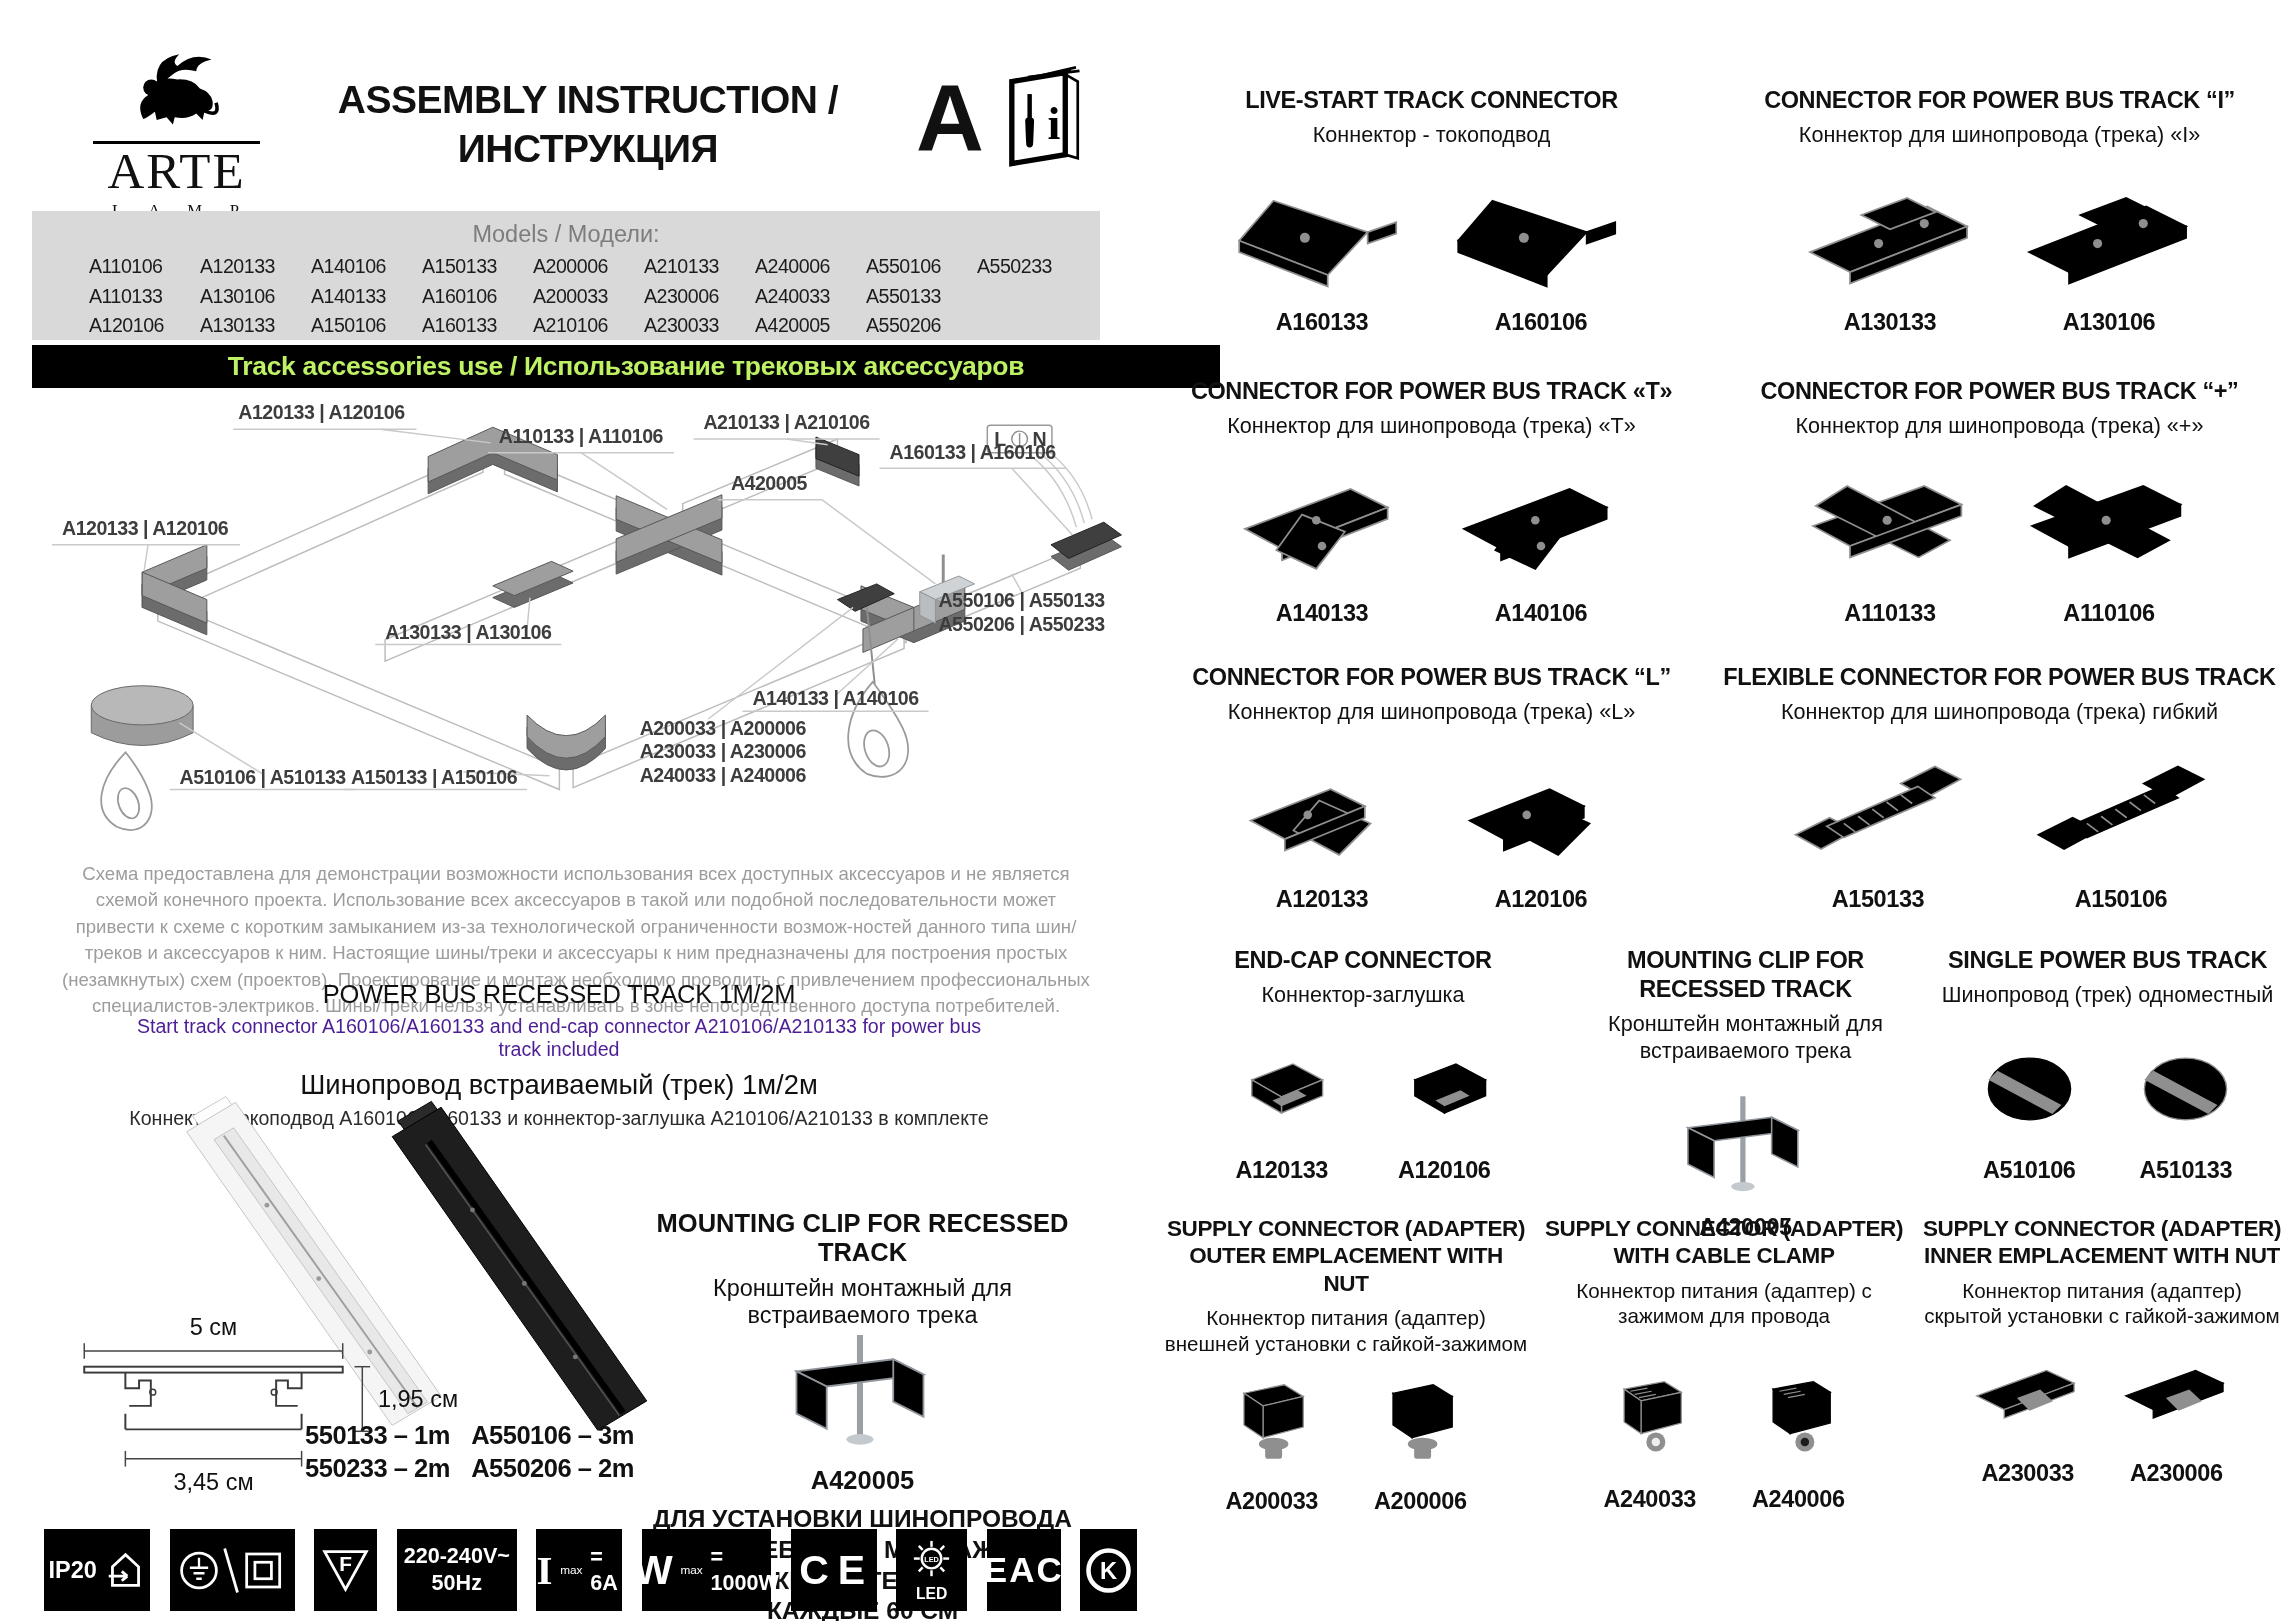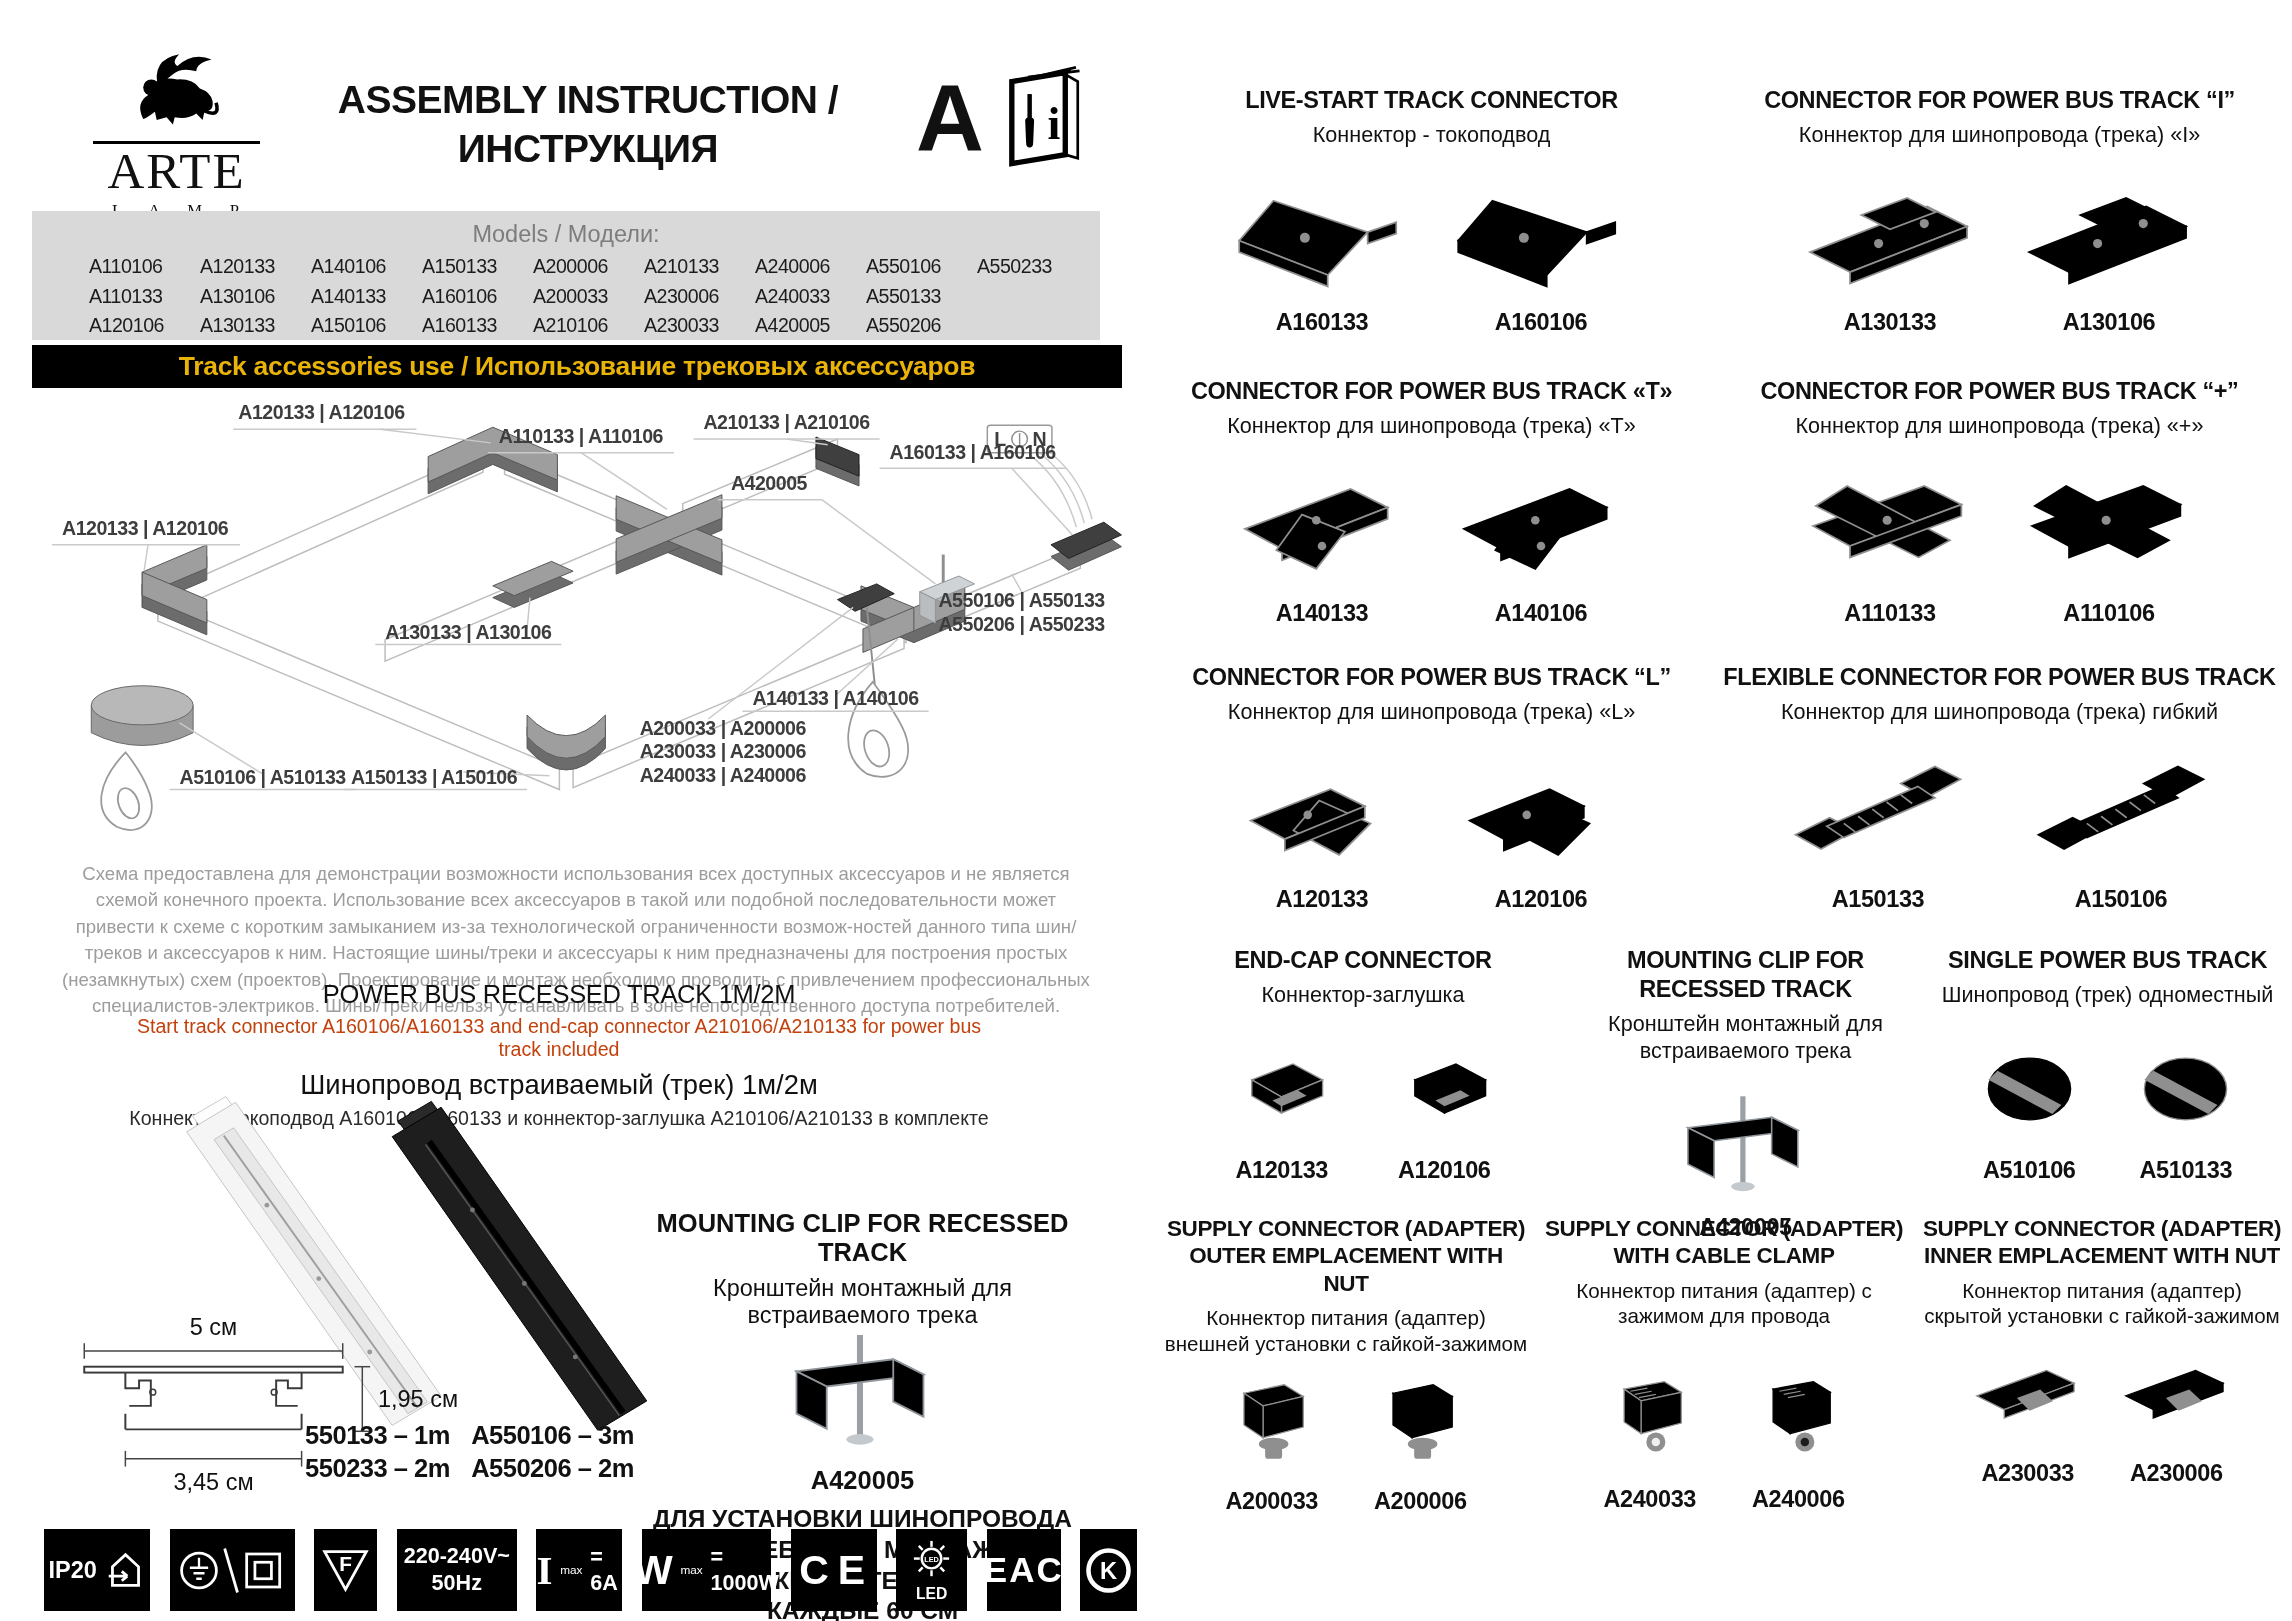--- a/index.html
+++ b/index.html
@@ -12,36 +12,36 @@
   .logo .brand-sub{font-family:"Liberation Serif",serif;font-size:16.7px;letter-spacing:11.8px;margin-top:3.9px;padding-left:9.8px;}
   .main-title{left:284px;top:76px;width:608px;text-align:center;font-weight:bold;font-size:39px;letter-spacing:-0.5px;line-height:1.25;}
   .doc-icon{left:916px;top:61px;display:flex;align-items:center;gap:9.8px;}
   .doc-icon .letter{font-size:94px;font-weight:bold;line-height:1;}
   
   .models{left:32px;top:211px;width:1068px;height:129px;background:#d9d9d9;}
   .models .mlabel{text-align:center;color:#7d7d7d;font-size:23.5px;padding-top:9.8px;}
   .mrow{display:flex;padding-left:57px;margin-top:6.9px;}
   .mcell{width:111px;font-size:19.6px;letter-spacing:-0.5px;color:#1c1c1c;}
   
-  .barline{left:32px;top:345px;width:1090px;height:43px;background:#000;color:#eab308;display:flex;align-items:center;justify-content:center;font-size:26.5px;font-weight:bold;letter-spacing:-0.3px;}
+  .barline{left:32px;top:345px;width:1188px;height:43px;background:#000;color:#bef264;display:flex;align-items:center;justify-content:center;font-size:26.5px;font-weight:bold;letter-spacing:-0.3px;}
   
   .diagram{left:32px;top:390px;}
   .diagram text{font-size:20px;font-weight:bold;fill:#3d3d3d;letter-spacing:-0.5px;}
   .diagram .lead{stroke:#c9c9c9;stroke-width:1.5;fill:none;}
   .piece-top{fill:#9e9e9e;stroke:#565656;stroke-width:1;}
   .piece-side{fill:#6c6c6c;stroke:#565656;stroke-width:1;}
   .piece-dark{fill:#3f3f3f;stroke:#222;stroke-width:1;}
   .trk{fill:#fff;stroke:#bdbdbd;stroke-width:1.5;}
   .sketch{fill:#fff;stroke:#9a9a9a;stroke-width:1.8;}
   
   .disclaimer{left:54px;top:861px;width:1044px;text-align:center;color:#9d9d9d;font-size:18.6px;line-height:1.42;}
   
   .recessed{left:118px;top:980px;width:882px;text-align:center;}
   .recessed .t1{font-size:25.5px;font-weight:normal;letter-spacing:-0.3px;}
-  .recessed .t2{font-size:19.6px;color:#c2410c;margin-top:5.9px;}
+  .recessed .t2{font-size:19.6px;color:#4c1d95;margin-top:5.9px;}
   .recessed .t3{font-size:27.4px;margin-top:7.8px;}
   .recessed .t4{font-size:19.6px;color:#2b2b2b;margin-top:5.9px;}
   .trk-label{font-size:25.5px;font-weight:bold;letter-spacing:-0.5px;line-height:1.3;width:225px;text-align:center;}
   
   .clipsec{left:642px;top:1209px;width:441px;text-align:center;}
   .clipsec .t1{font-size:25.5px;font-weight:bold;}
   .clipsec .t2{font-size:23.5px;margin-top:7.8px;}
   .clipsec .model{font-size:25.5px;font-weight:bold;margin-top:5.9px;}
   .clipsec .warn{font-size:24.5px;font-weight:bold;line-height:1.25;margin-top:9.8px;}
   

